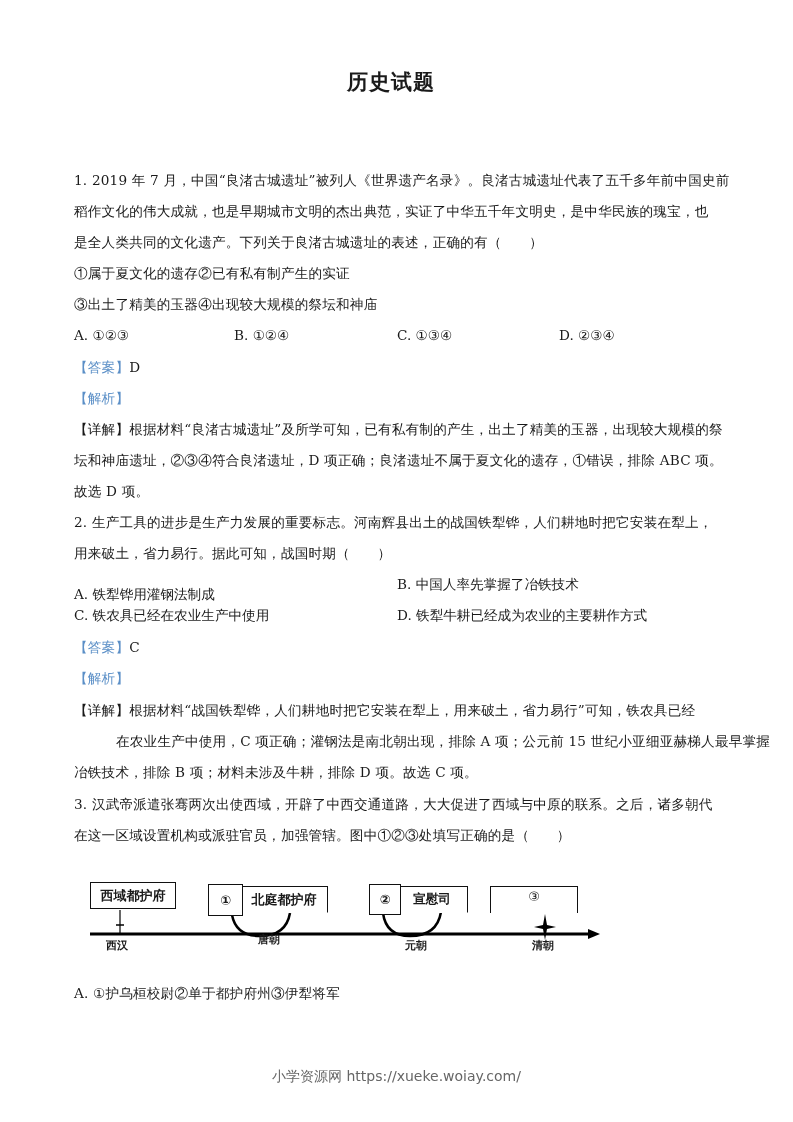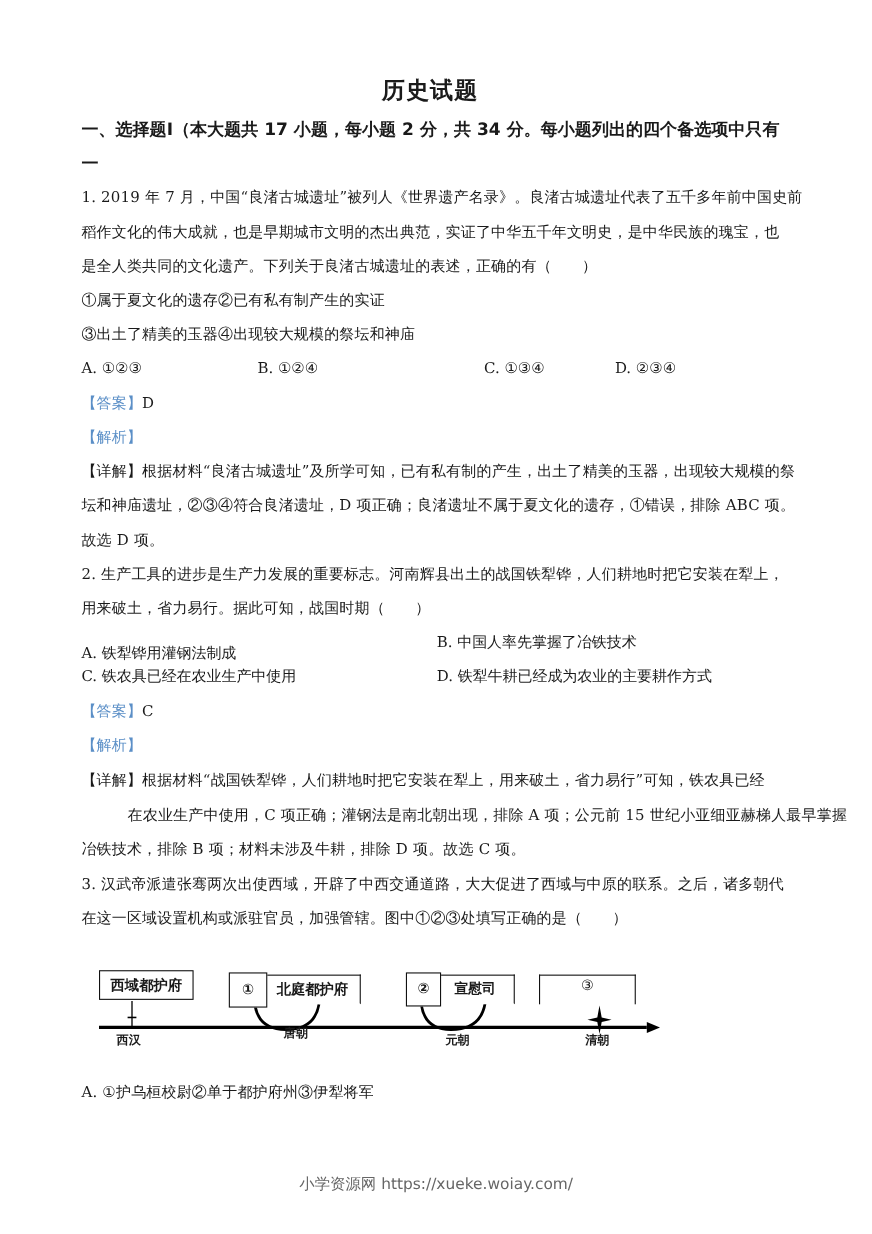--- a/index.html
+++ b/index.html
@@ -38,31 +38,30 @@
     position: absolute; font-family: "DejaVu Sans", sans-serif; font-weight: bold; font-size: 11px;
     white-space: nowrap;
   }
 </style>
 </head>
 <body>
 
 <div class="page-title">历史试题</div>
 
 <div class="section-heading" style="top:103px;">
-  <div>一、选择题Ⅰ（本大题共 17 小题，每小题 2 分，共 34 分。每小题列出的四个备选项中只有一</div>
 </div>
 
 <div class="line" style="top:170px;">1. 2019 年 7 月，中国“良渚古城遗址”被列人《世界遗产名录》。良渚古城遗址代表了五千多年前中国史前</div>
 <div class="line" style="top:201px;">稻作文化的伟大成就，也是早期城市文明的杰出典范，实证了中华五千年文明史，是中华民族的瑰宝，也</div>
 <div class="line" style="top:232px;">是全人类共同的文化遗产。下列关于良渚古城遗址的表述，正确的有（　　）</div>
 <div class="line" style="top:263px;">①属于夏文化的遗存②已有私有制产生的实证</div>
 <div class="line" style="top:294px;">③出土了精美的玉器④出现较大规模的祭坛和神庙</div>
 <div class="opt" style="top:325px;left:74px;">A. ①②③</div>
 <div class="opt" style="top:325px;left:234px;">B. ①②④</div>
-<div class="opt" style="top:325px;left:397px;margin-left:43px;">C. ①③④</div>
+<div class="opt" style="top:325px;left:397px;">C. ①③④</div>
 <div class="opt" style="top:325px;left:559px;">D. ②③④</div>
 <div class="line" style="top:357px;">
   <span class="tag">【答案】</span><span>D</span>
 </div>
 <div class="line tag" style="top:388px;">【解析】</div>
 <div class="line" style="top:419px;">
   <span>【详解】</span><span>根据材料“良渚古城遗址”及所学可知，已有私有制的产生，出土了精美的玉器，出现较大规模的祭</span>
 </div>
 <div class="line" style="top:450px;">坛和神庙遗址，②③④符合良渚遗址，D 项正确；良渚遗址不属于夏文化的遗存，①错误，排除 ABC 项。</div>
 <div class="line" style="top:481px;text-align:right;">故选 D 项。</div>

